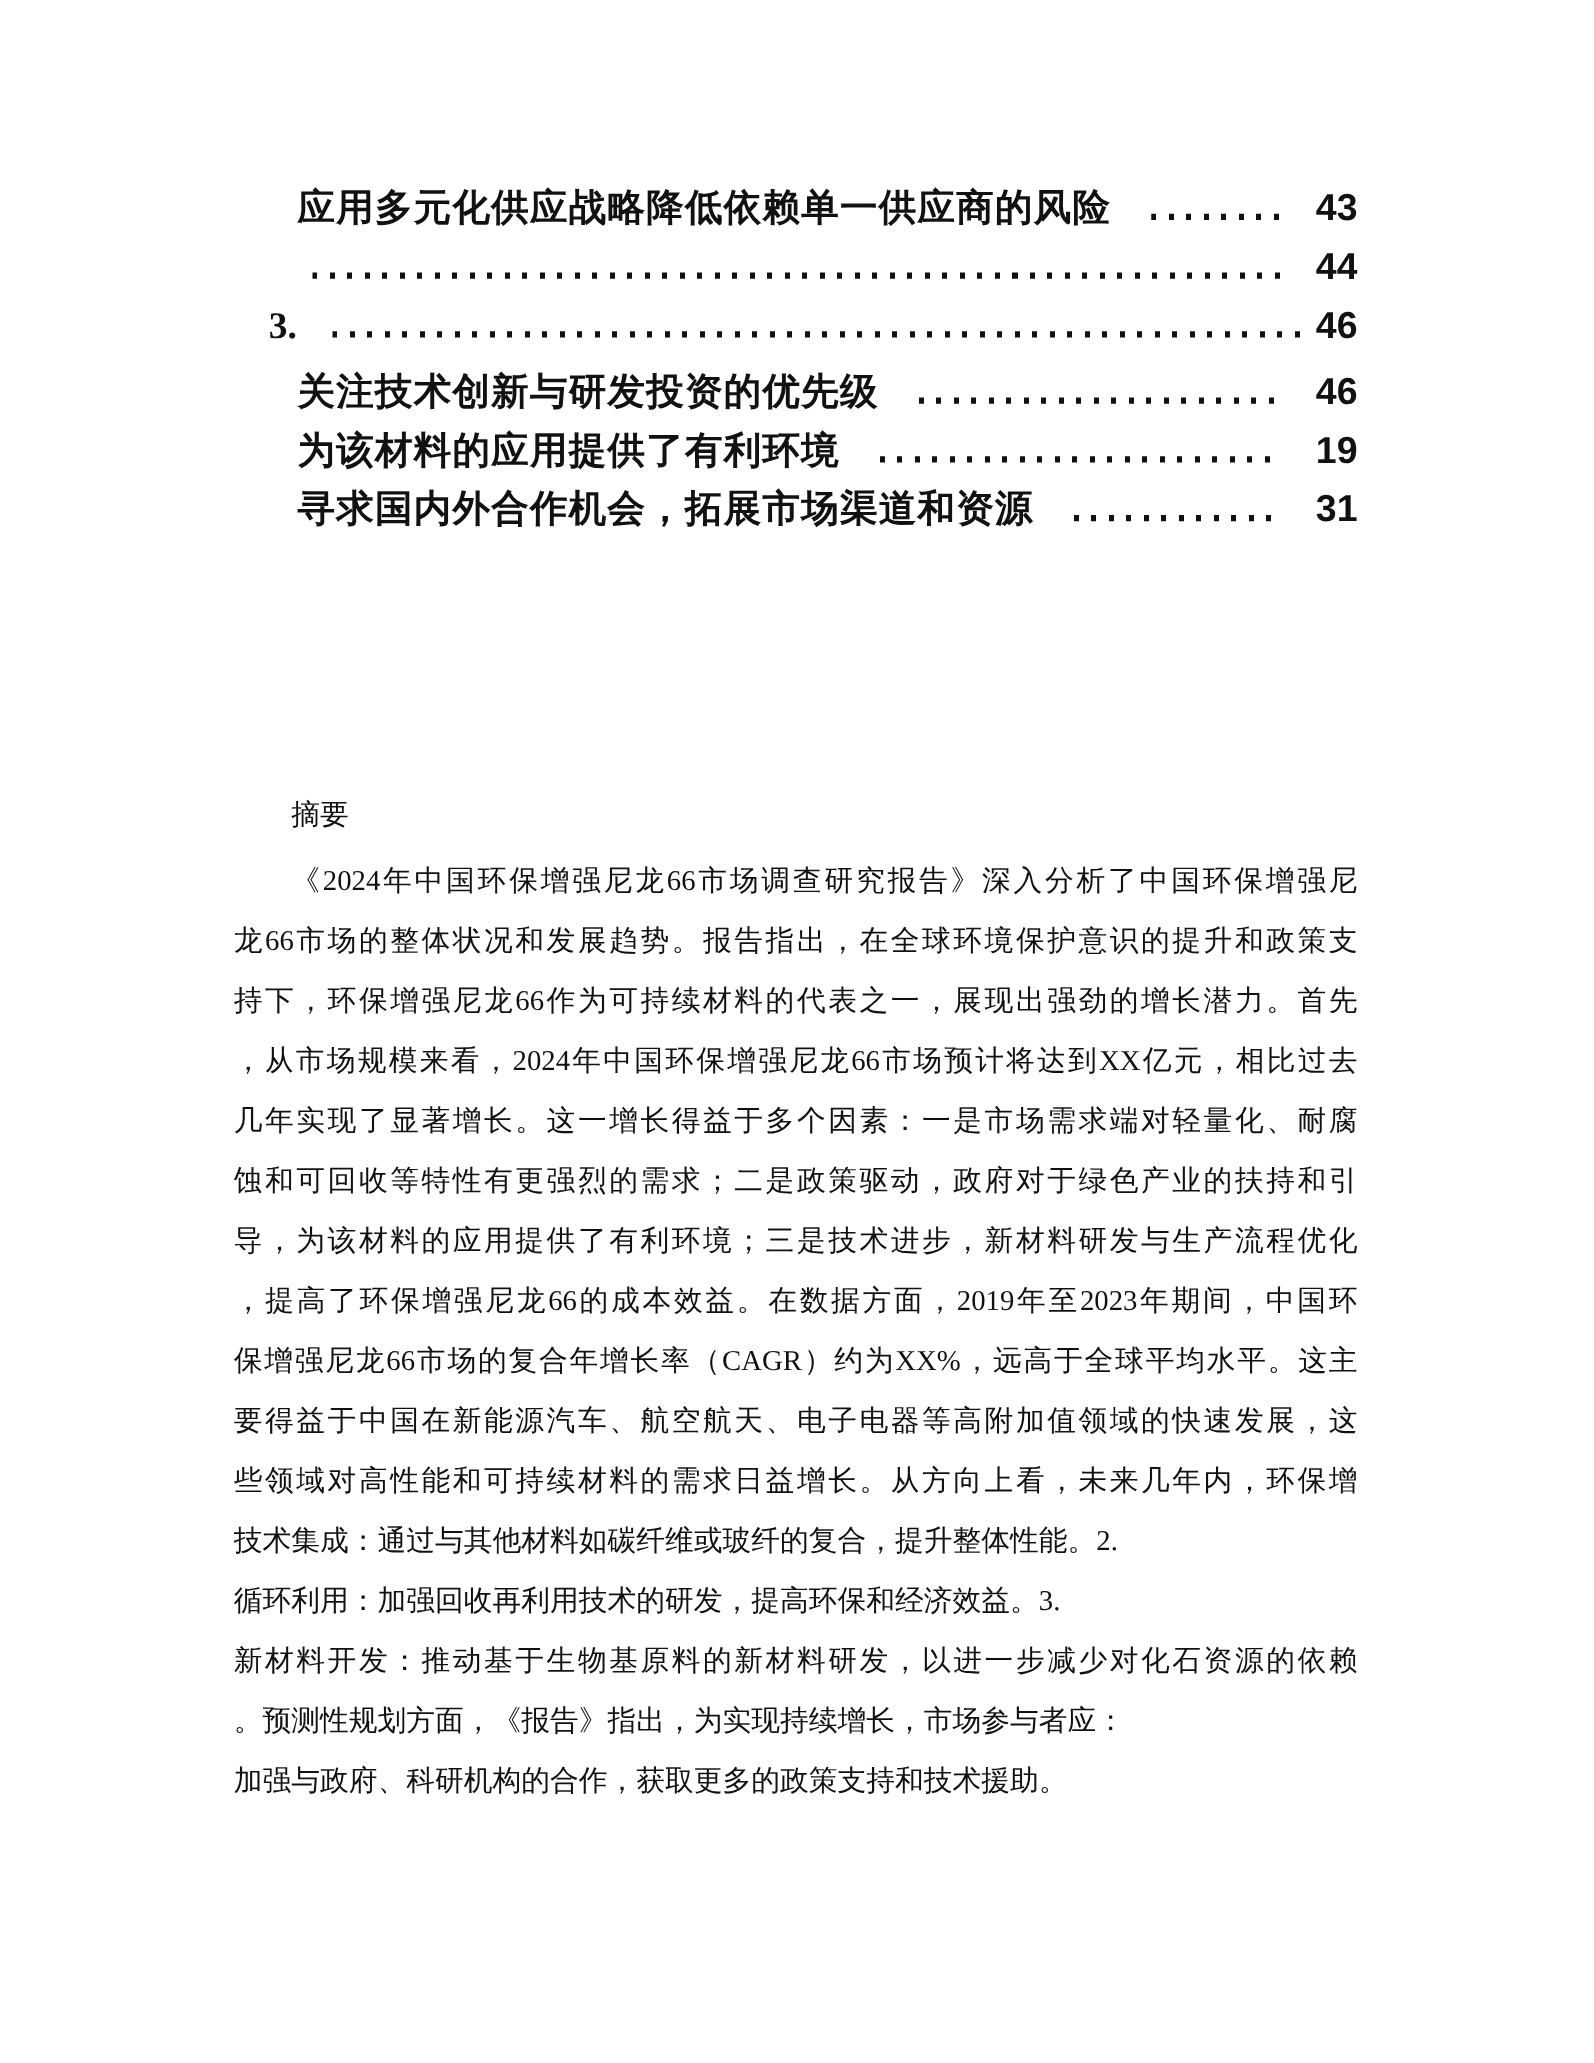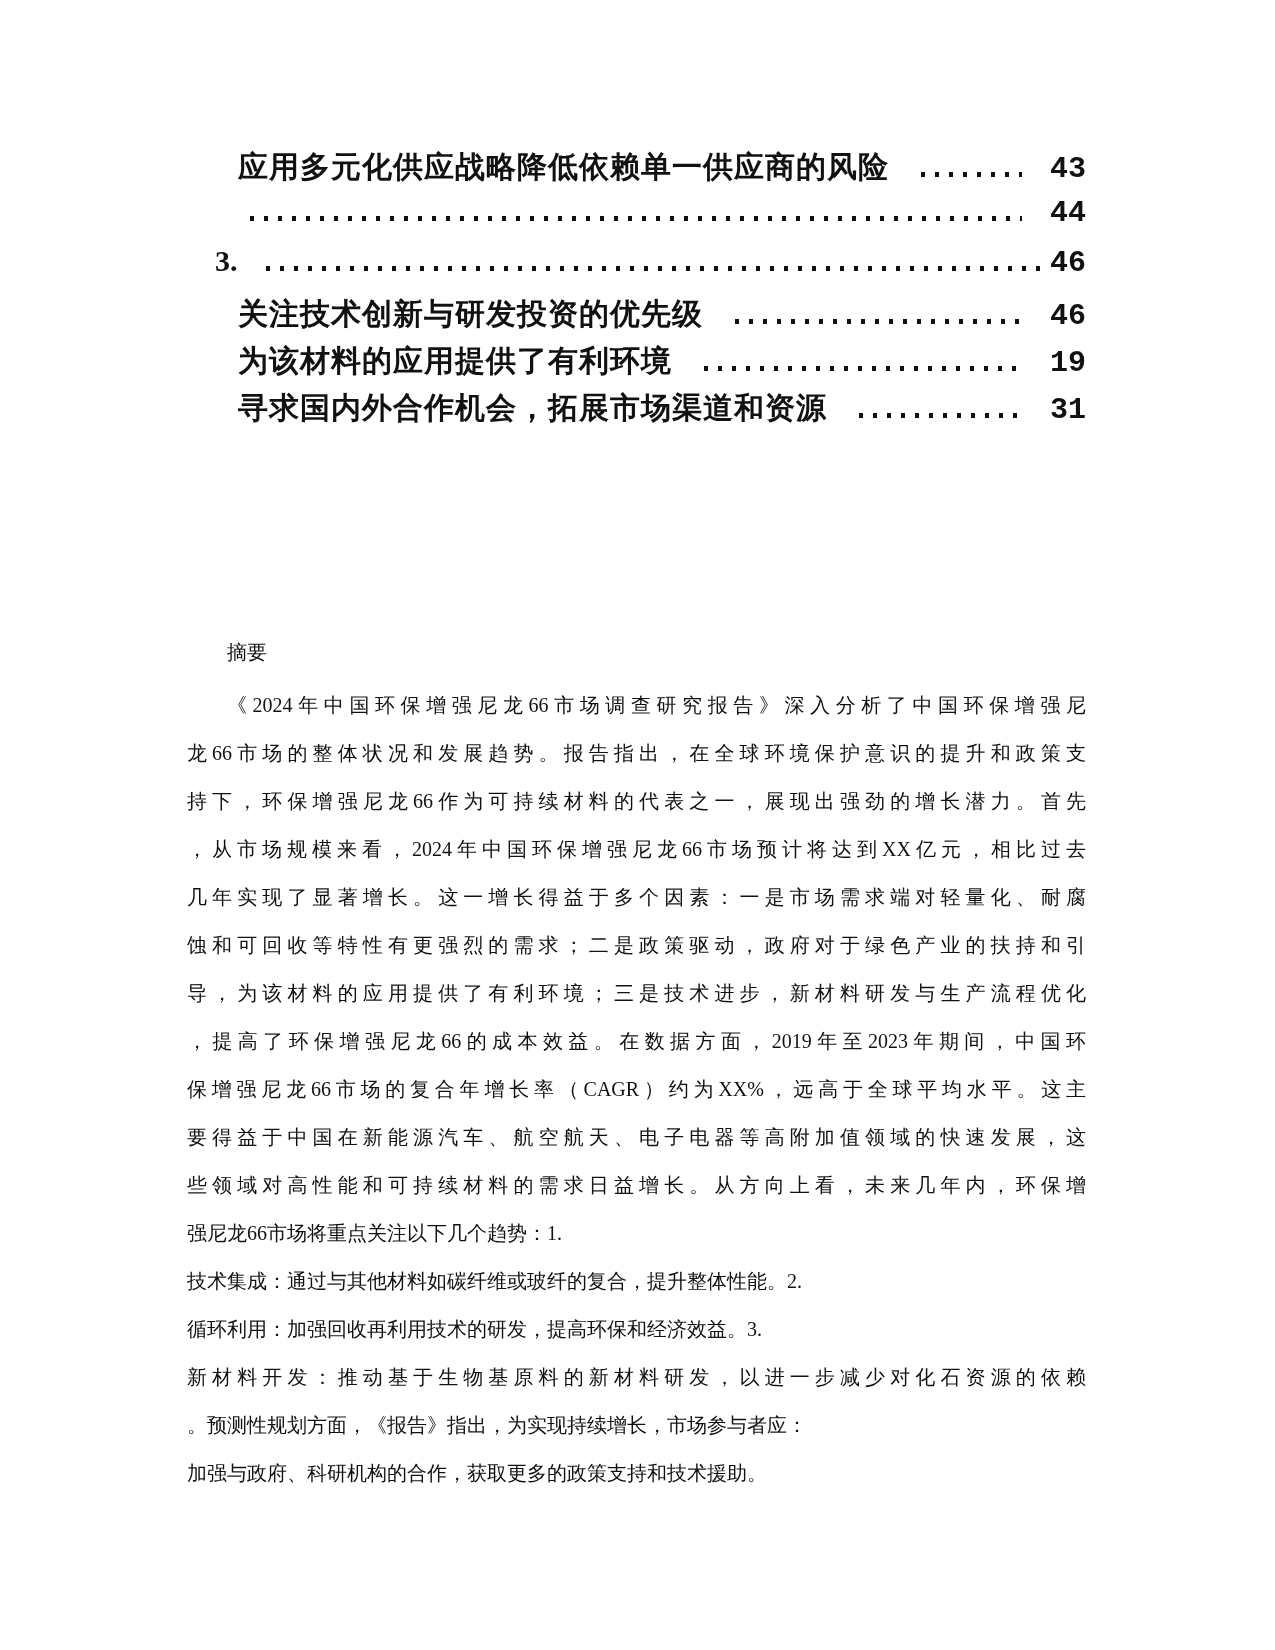--- a/index.html
+++ b/index.html
@@ -46,29 +46,29 @@
     white-space: nowrap;
   }
   .toc-leader {
     flex: 1 1 auto;
     height: 5px;
     margin: 0 8px 0 12px;
     background-image: repeating-linear-gradient(to right,
       #111 0, #111 4px, transparent 4px, transparent 14px);
   }
   .toc-page {
-    font-family: Liberation Mono, monospace;
+    font-family: Liberation Sans, sans-serif;
     flex: 0 0 auto;
   }
 
   .toc-gap { height: 197px; }
 
   
   .abstract {
-    font-size: 20px;
+    font-size: 23px;
     font-family: "Liberation Serif", "DejaVu Serif", serif;
   }
   .body-line {
     height: 48px;
     line-height: 48px;
     overflow: hidden;
     white-space: nowrap;
   }
   .body-line.justify {
     white-space: normal;
@@ -135,21 +135,20 @@
           <div class="body-line justify">龙66市场的整体状况和发展趋势。报告指出，在全球环境保护意识的提升和政策支</div>
           <div class="body-line justify">持下，环保增强尼龙66作为可持续材料的代表之一，展现出强劲的增长潜力。首先</div>
           <div class="body-line justify">，从市场规模来看，2024年中国环保增强尼龙66市场预计将达到XX亿元，相比过去</div>
           <div class="body-line justify">几年实现了显著增长。这一增长得益于多个因素：一是市场需求端对轻量化、耐腐</div>
           <div class="body-line justify">蚀和可回收等特性有更强烈的需求；二是政策驱动，政府对于绿色产业的扶持和引</div>
           <div class="body-line justify">导，为该材料的应用提供了有利环境；三是技术进步，新材料研发与生产流程优化</div>
           <div class="body-line justify">，提高了环保增强尼龙66的成本效益。在数据方面，2019年至2023年期间，中国环</div>
           <div class="body-line justify">保增强尼龙66市场的复合年增长率（CAGR）约为XX%，远高于全球平均水平。这主</div>
           <div class="body-line justify">要得益于中国在新能源汽车、航空航天、电子电器等高附加值领域的快速发展，这</div>
           <div class="body-line justify">些领域对高性能和可持续材料的需求日益增长。从方向上看，未来几年内，环保增</div>
-          <div class="body-line">强尼龙66市场将重点关注以下几个趋势：1.</div>
           <div class="body-line">技术集成：通过与其他材料如碳纤维或玻纤的复合，提升整体性能。2.</div>
           <div class="body-line">循环利用：加强回收再利用技术的研发，提高环保和经济效益。3.</div>
           <div class="body-line justify">新材料开发：推动基于生物基原料的新材料研发，以进一步减少对化石资源的依赖</div>
           <div class="body-line">。预测性规划方面，《报告》指出，为实现持续增长，市场参与者应：</div>
           <div class="body-line">加强与政府、科研机构的合作，获取更多的政策支持和技术援助。</div>
         </div>
     </div>
 
   </div>
 </div>

